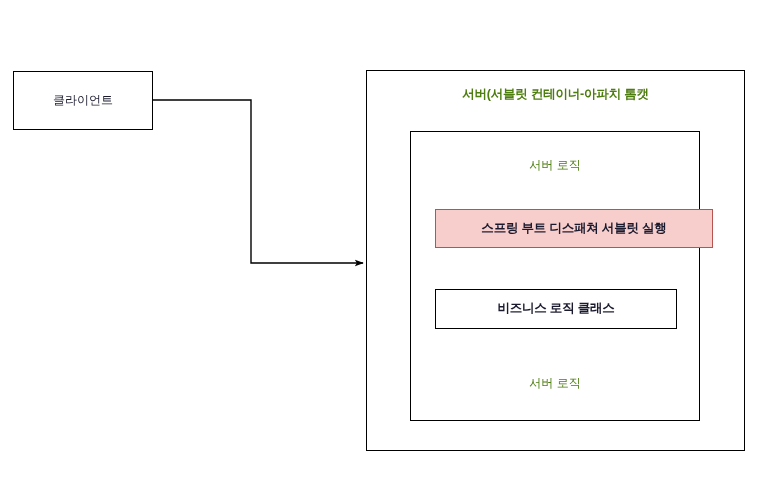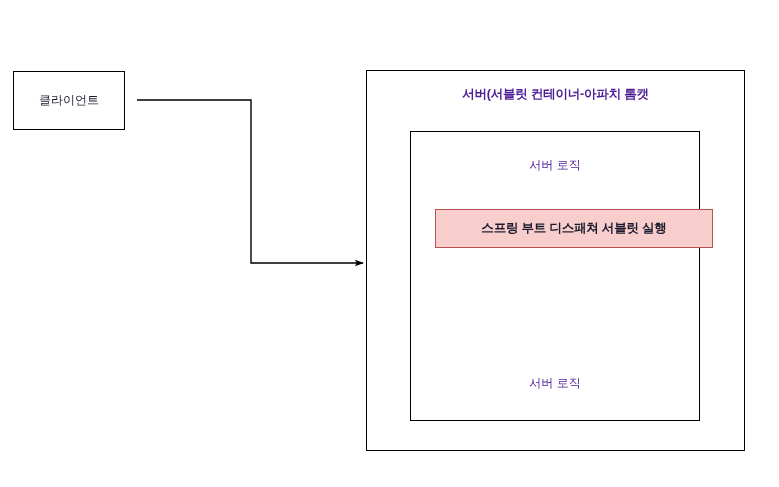--- a/index.html
+++ b/index.html
@@ -43,29 +43,29 @@
   }
   .label-free {
     position: absolute;
     box-sizing: border-box;
     display: flex;
     align-items: center;
     justify-content: center;
     text-align: right;
     font-size: 12px;
     line-height: 1.25;
-    color: #4c1d95;
+    color: #4d7c0f;
     white-space: nowrap;
   }
 
   
   #client-node {
     left: 13px;
     top: 71px;
-    width: 112px;
+    width: 140px;
     height: 59px;
   }
 
   
   #server-container {
     left: 366px;
     top: 70px;
     width: 379px;
     height: 381px;
     display: block;
@@ -160,16 +160,19 @@
   <div class="label-free" id="server-title">서버(서블릿 컨테이너-아파치 톰캣</div>
 
   <div class="node" id="logic-container"></div>
 
   <div class="label-free" id="label-server-logic-top">서버 로직</div>
 
   <div class="node" id="dispatcher-node">
     <span>스프링 부트 디스패쳐 서블릿 실행</span>
   </div>
 
+  <div class="node" id="business-node">
+    <span>비즈니스 로직 클래스</span>
+  </div>
 
   <div class="label-free" id="label-server-logic-bottom">서버 로직</div>
 
 </div>
 
 </body></html>

